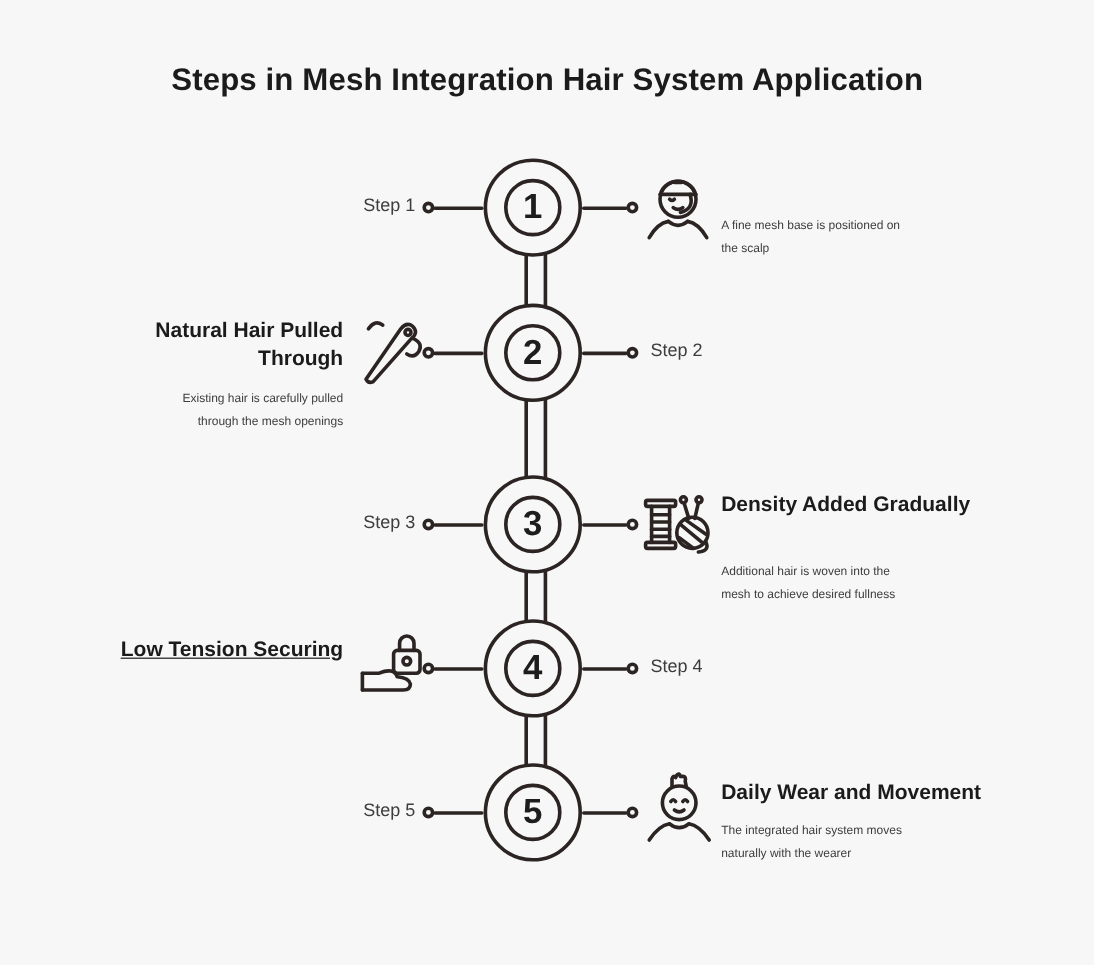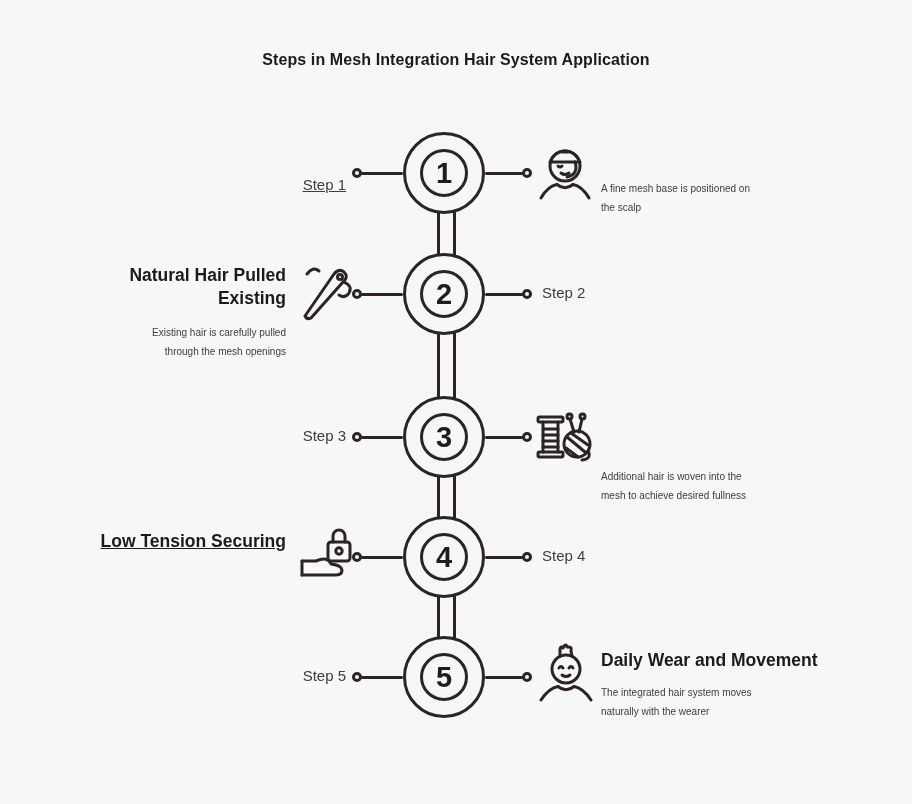--- a/index.html
+++ b/index.html
@@ -14,21 +14,21 @@
     background:var(--bg);
     font-family:"Liberation Sans","DejaVu Sans",sans-serif;
     position:relative;
     overflow:hidden;
   }
   .canvas{position:absolute;left:0;top:0;width:912px;height:804px;}
 
   .main-title{
     position:absolute;left:0;right:0;top:51px;
     text-align:center;
-    font-size:16px;font-weight:700;color:var(--heading);
+    font-size:26px;font-weight:700;color:var(--heading);
     letter-spacing:.1px;
   }
 
   
   .tube{
     position:absolute;left:437px;width:19px;
     border-left:3px solid var(--ink);
     border-right:3px solid var(--ink);
     z-index:0;
   }
@@ -88,21 +88,21 @@
 
   <div class="tube" style="top:173px;height:121px;"></div>
   <div class="tube" style="top:294px;height:143px;"></div>
   <div class="tube" style="top:437px;height:120px;"></div>
   <div class="tube" style="top:557px;height:120px;"></div>
 
   <div class="hline" style="left:361px;top:171.5px;width:42px;"></div>
   <div class="dot" style="left:352px;top:168px;"></div>
   <div class="hline" style="left:485px;top:171.5px;width:38px;"></div>
   <div class="dot" style="left:522px;top:168px;"></div>
-  <div class="step-label on-left" style="top:176px;text-decoration:underline;">Step 1</div>
+  <div class="step-label on-left" style="top:163px;">Step 1</div>
   <div class="node" style="top:132px;">
     <div class="node-inner">1</div>
   </div>
   <div class="icon-box" style="left:533px;top:141px;">
     <svg viewBox="0 0 64 64">
       <circle cx="32" cy="25" r="15"></circle>
       <path d="M17 21 H47"></path>
       <path d="M18 19 A15 14 0 0 1 46 19"></path>
       <path d="M29 11 h6"></path>
       <path d="M42 21 Q46 33 34 36"></path>
@@ -126,21 +126,21 @@
   </div>
   <div class="icon-box" style="left:297px;top:258px;">
     <svg viewBox="0 0 64 64">
       <path d="M8 58 L37 16 Q42 10 47 14 Q52 19 46 24 L14 60 Q10 62 8 58 Z"></path>
       <circle cx="43" cy="19" r="2.5"></circle>
       <path d="M10 16 Q16 8 22 13"></path>
       <path d="M47 24 Q56 28 52 35 Q48 41 42 37"></path>
     </svg>
   </div>
   <div class="content-title align-right" style="right:626px;top:264px;width:200px;">Natural Hair Pulled
-Existing</div>
+Through</div>
   <div class="content-desc align-right" style="right:626px;top:324px;width:240px;">Existing hair is carefully pulled
 through the mesh openings</div>
 
   <div class="hline" style="left:361px;top:435.5px;width:42px;"></div>
   <div class="dot" style="left:352px;top:432px;"></div>
   <div class="hline" style="left:485px;top:435.5px;width:38px;"></div>
   <div class="dot" style="left:522px;top:432px;"></div>
   <div class="step-label on-left" style="top:427px;">Step 3</div>
   <div class="node" style="top:396px;">
     <div class="node-inner">3</div>
@@ -159,20 +159,21 @@
       <path d="M34 31 L52 46"></path>
         <path d="M38 27 L55 39"></path>
         <path d="M33 42 L45 51"></path>
       <path d="M41 26 L37 13"></path>
         <circle cx="36.5" cy="10.5" r="2.5"></circle>
       <path d="M46 26 L49 13"></path>
         <circle cx="49.5" cy="10.5" r="2.5"></circle>
       <path d="M55 45 q4 8 -6 9"></path>
     </svg>
   </div>
+  <div class="content-title" style="left:601px;top:409px;">Density Added Gradually</div>
   <div class="content-desc" style="left:601px;top:444px;margin-top:24px;">Additional hair is woven into the
 mesh to achieve desired fullness</div>
 
   <div class="hline" style="left:361px;top:555.5px;width:42px;"></div>
   <div class="dot" style="left:352px;top:552px;"></div>
   <div class="hline" style="left:485px;top:555.5px;width:38px;"></div>
   <div class="dot" style="left:522px;top:552px;"></div>
   <div class="step-label on-right" style="top:547px;">Step 4</div>
   <div class="node" style="top:516px;">
     <div class="node-inner">4</div>

